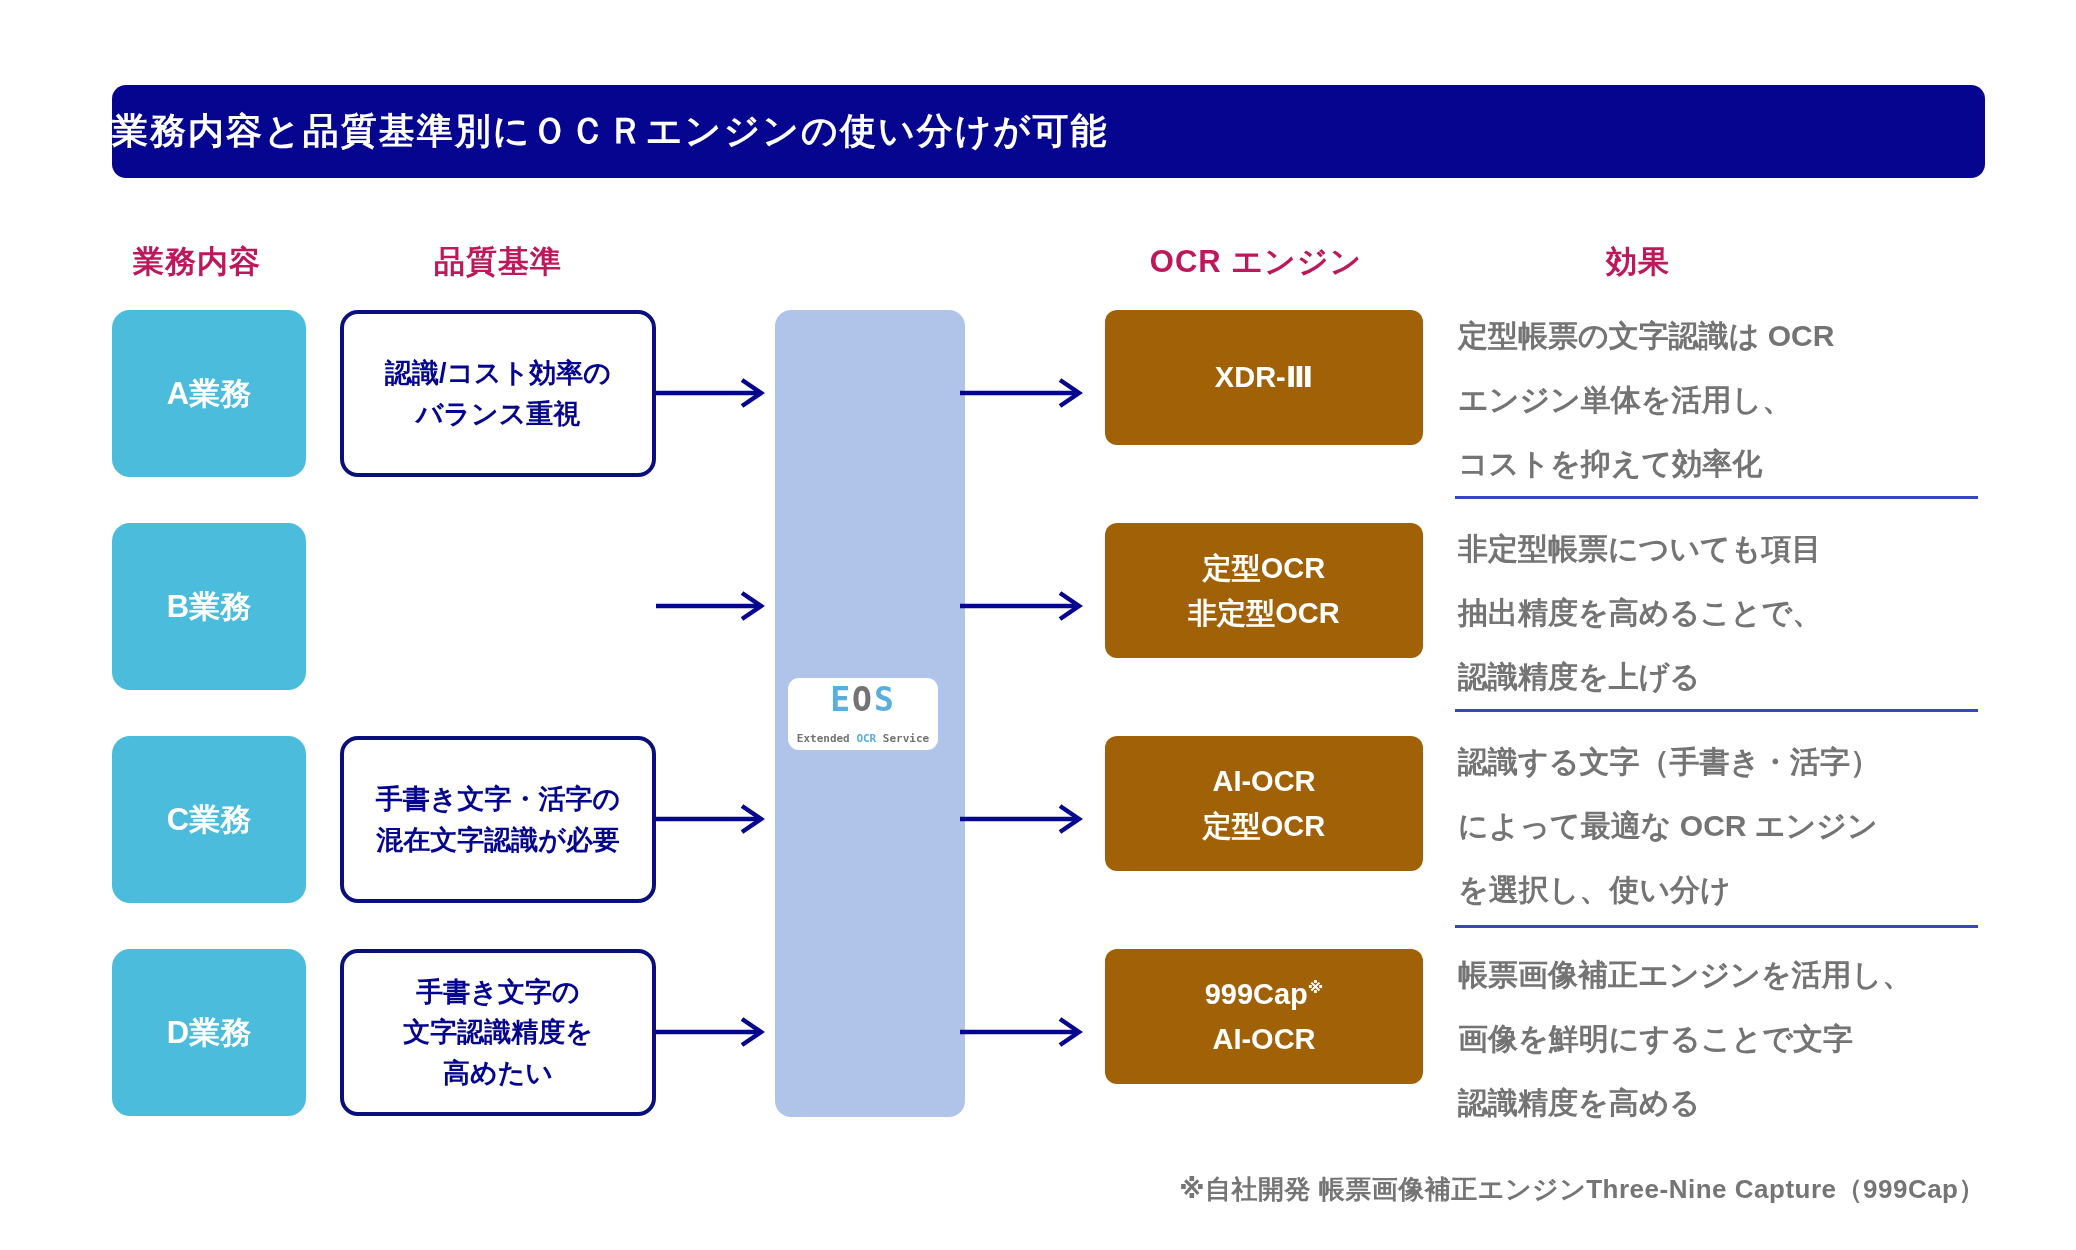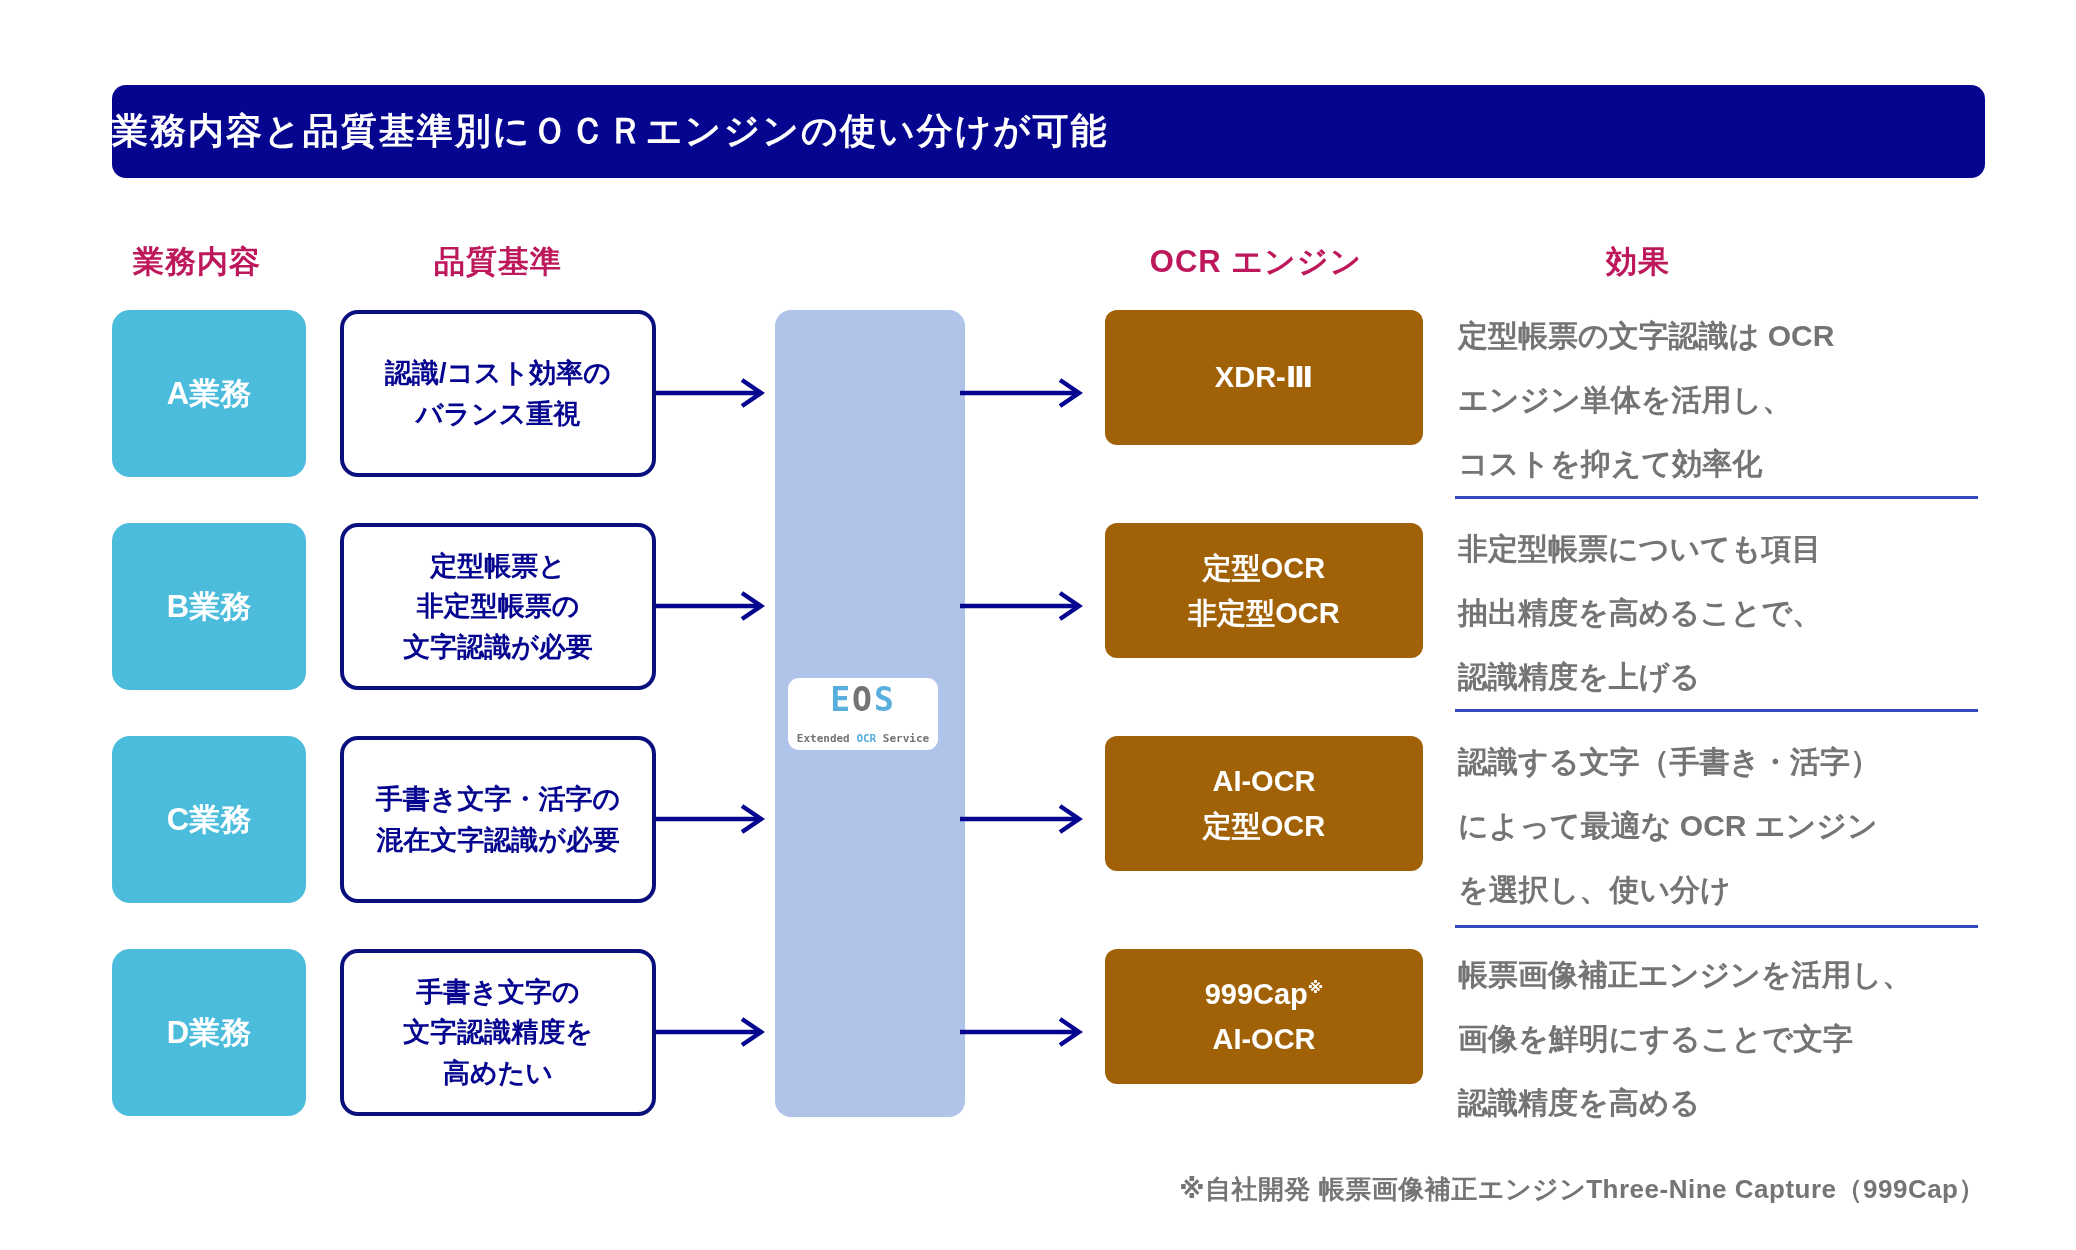--- a/index.html
+++ b/index.html
@@ -101,25 +101,20 @@
     <span></span>
   </div>
   <div class="effect r0">
     <span>定型帳票の文字認識は OCR</span>
     <span>エンジン単体を活用し、</span>
     <span>コストを抑えて効率化</span>
   </div>
   <div class="divider d0"></div>
 
   <div class="task-box r1">B業務</div>
-  <div class="crit-box r1">
-    <span>定型帳票と</span>
-    <span>非定型帳票の</span>
-    <span>文字認識が必要</span>
-  </div>
   <svg class="arrow arrow-left r1" viewBox="0 0 122 36">
     <path d="M0 18 H103"></path>
       <path d="M86 5 L105 18 L86 31"></path>
   </svg>
   <svg class="arrow arrow-right r1" viewBox="0 0 136 36">
     <path d="M0 18 H117"></path>
       <path d="M100 5 L119 18 L100 31"></path>
   </svg>
   <div class="engine-box r1">
     <span class="eline"><span>定型OCR</span><sup></sup></span>

